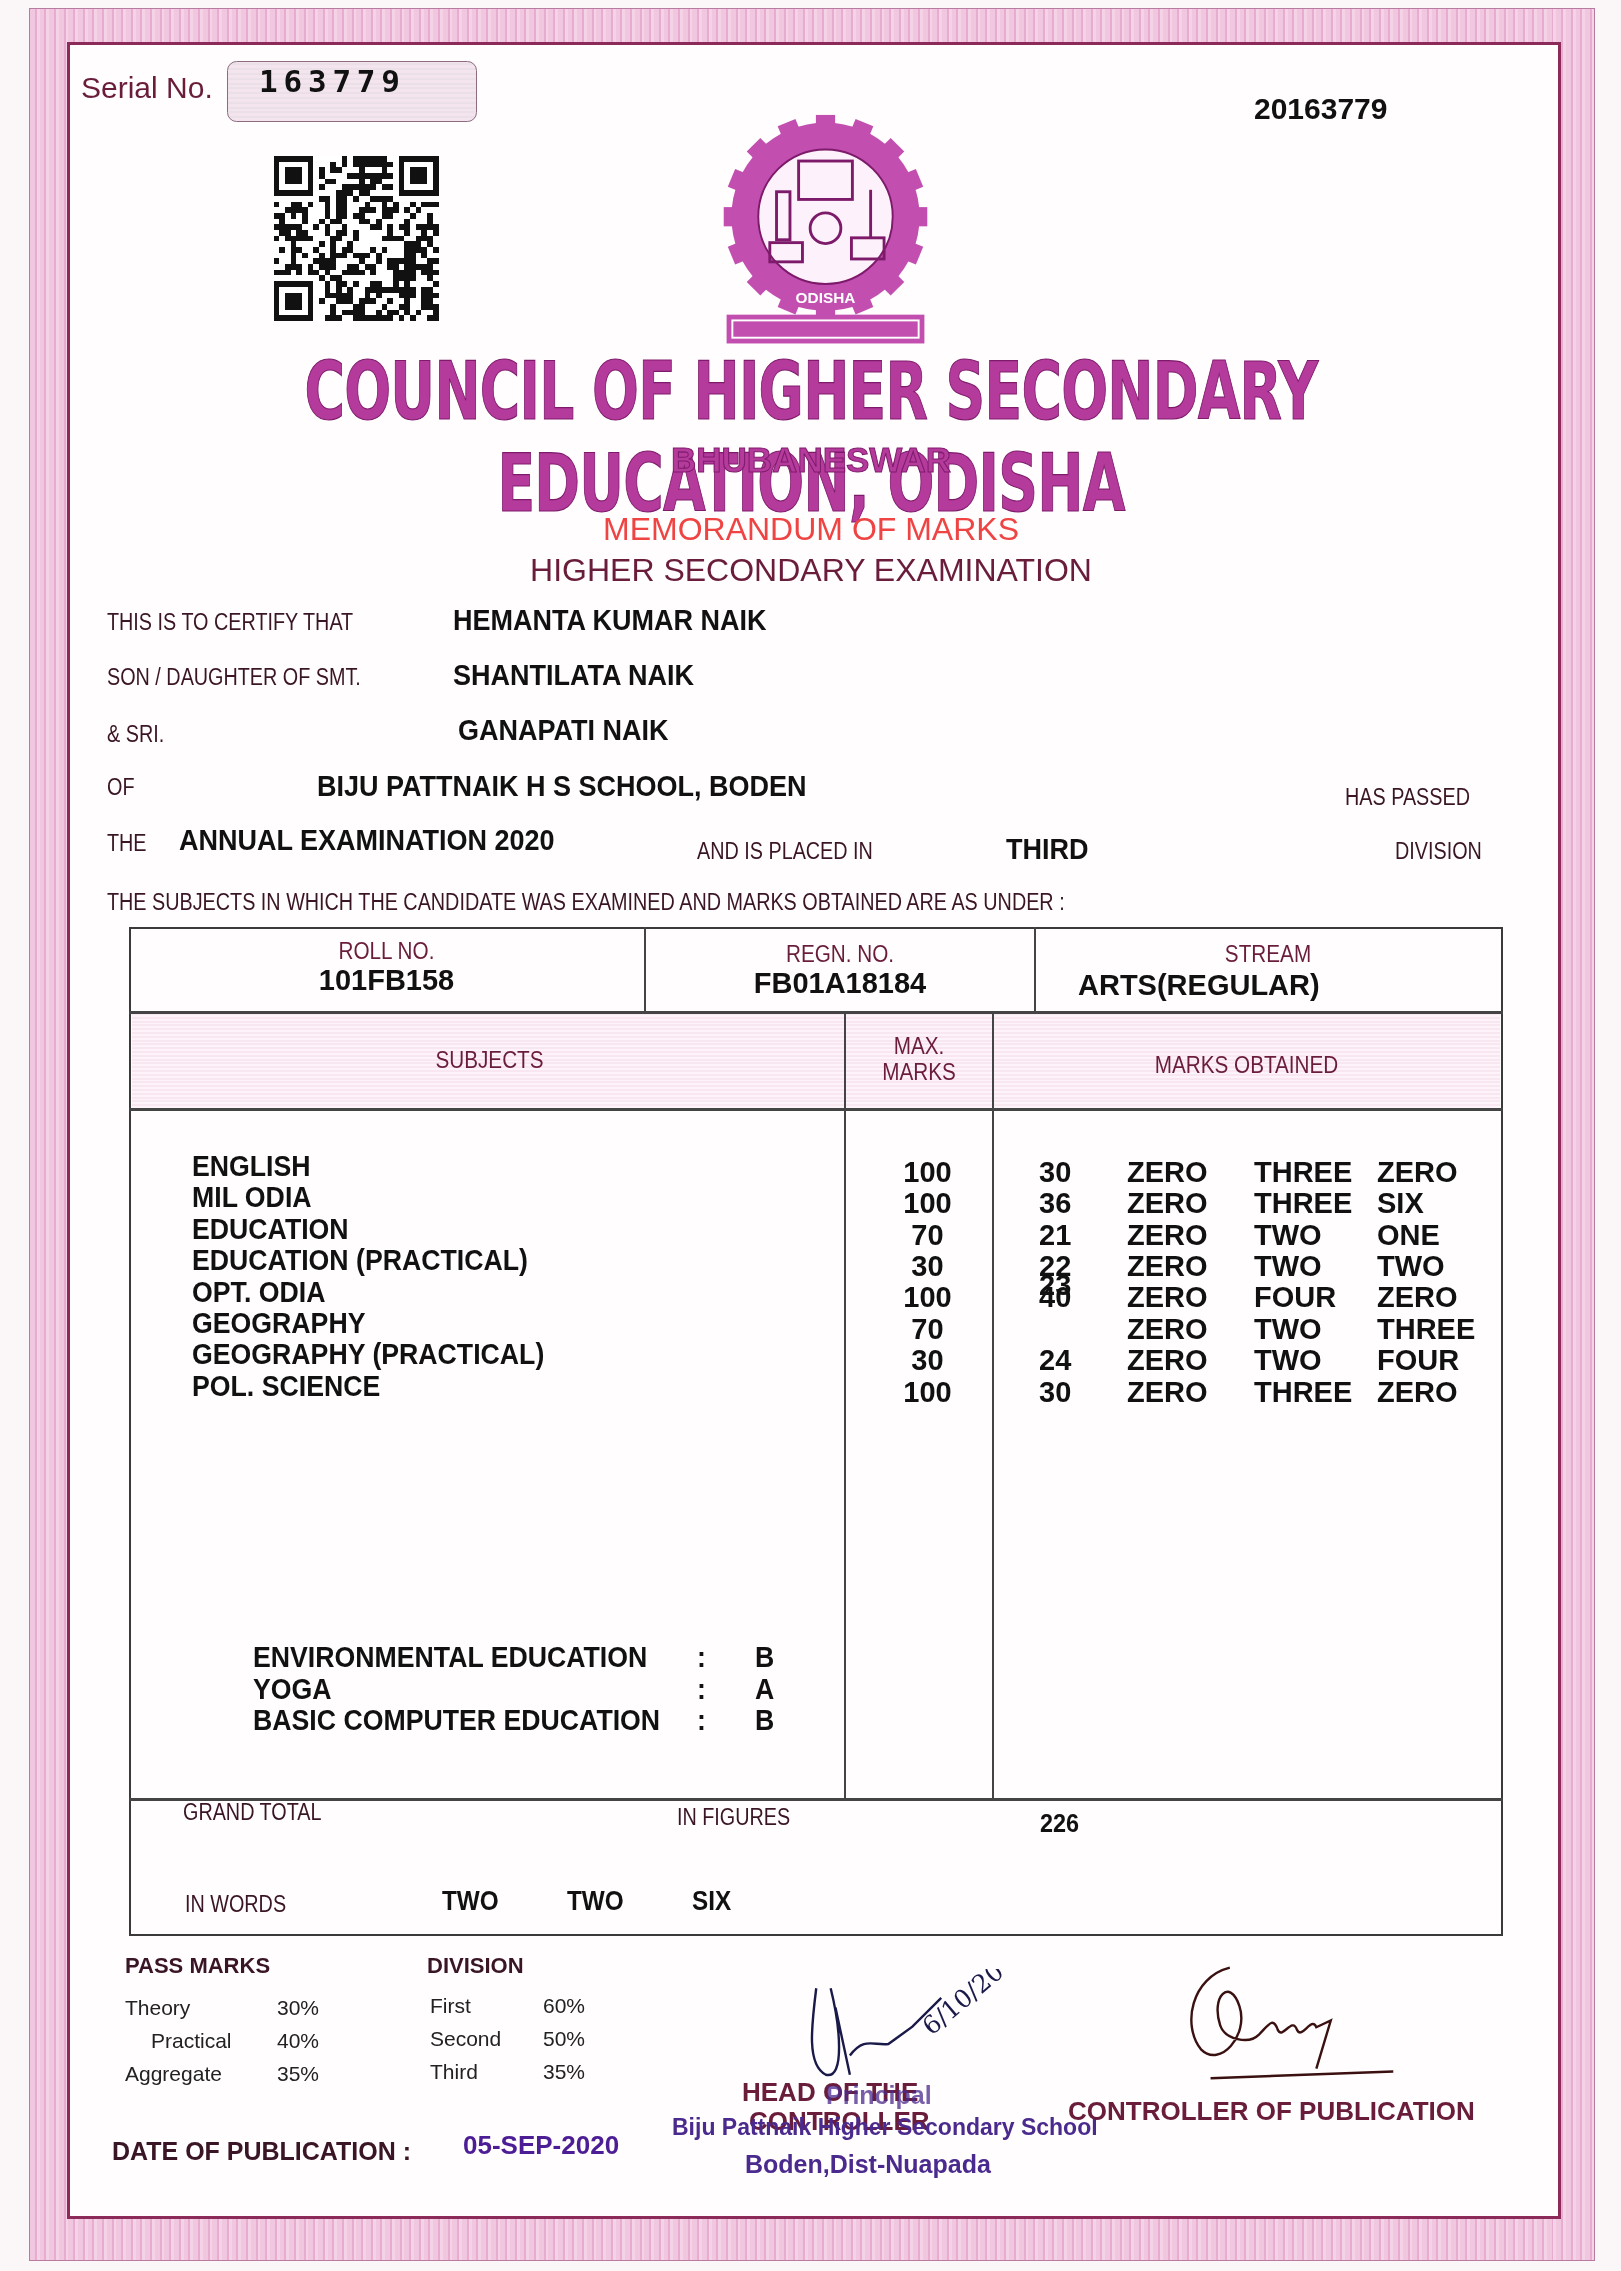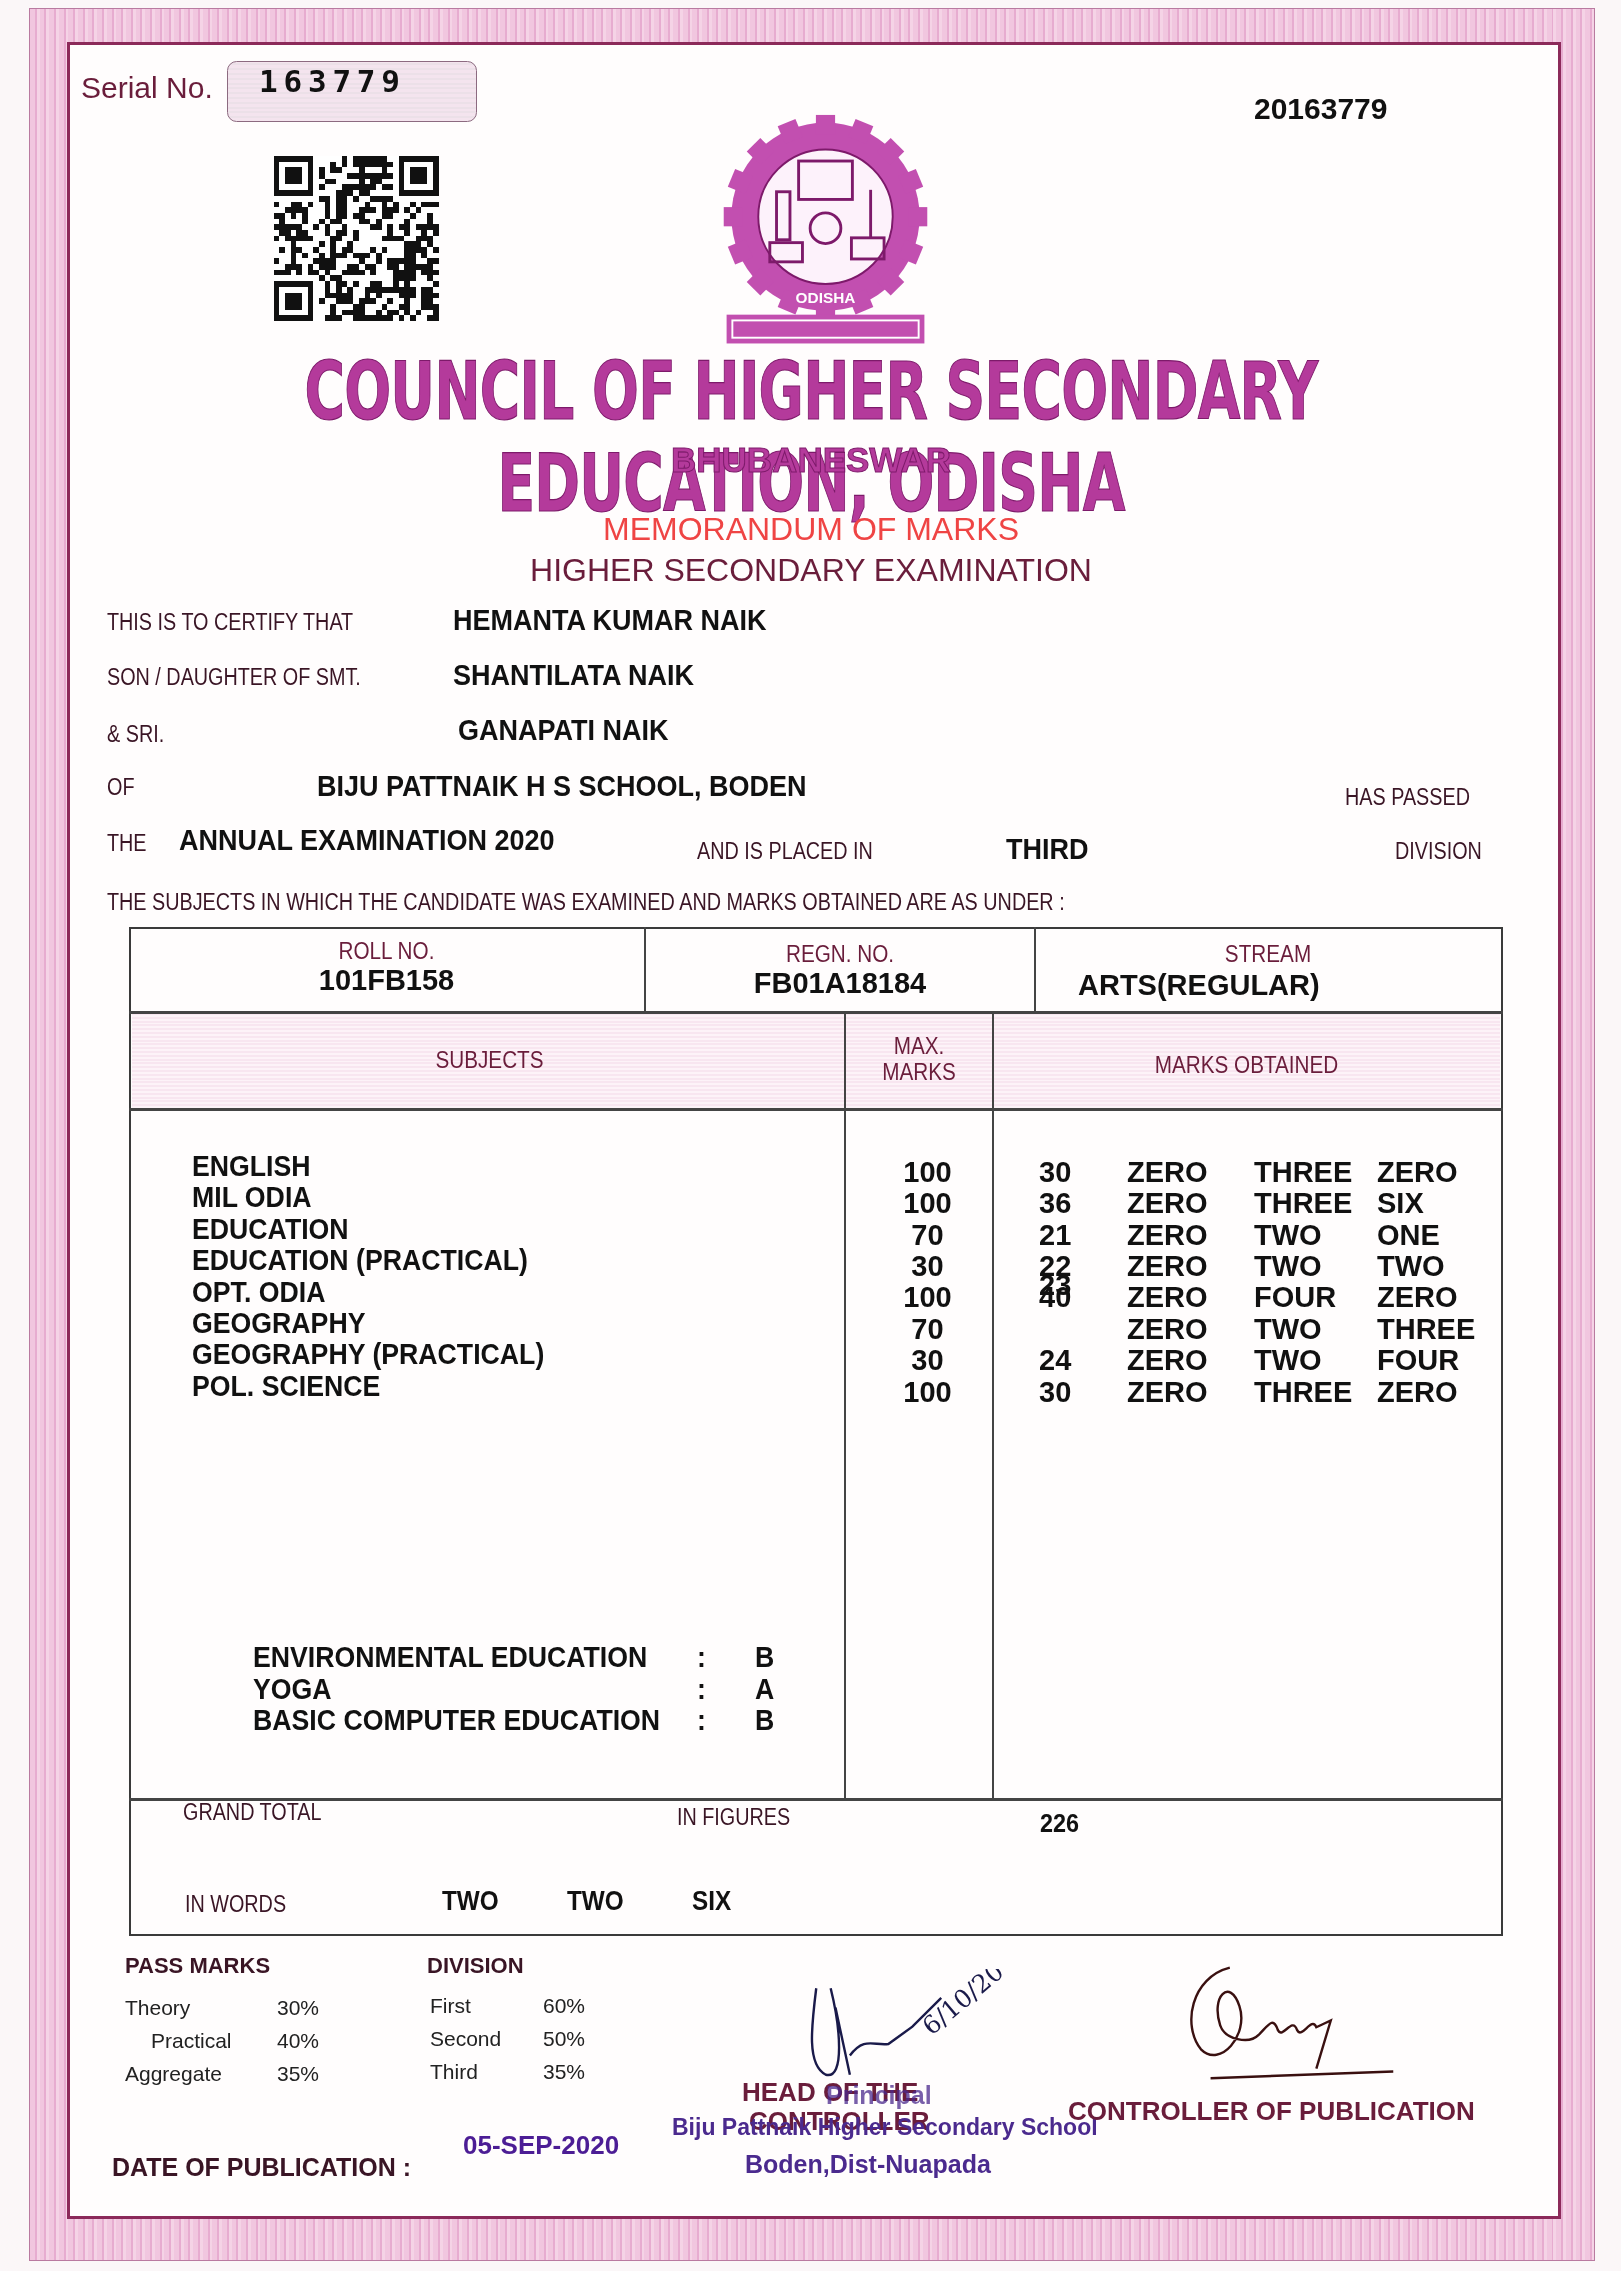--- a/index.html
+++ b/index.html
@@ -555,21 +555,21 @@
 <div class="abs sm" style="left:277px;top:2062px;">35%</div>
 
 <div class="abs smh" style="left:427px;top:1953px;">DIVISION</div>
 <div class="abs sm" style="left:430px;top:1994px;">First</div>
 <div class="abs sm" style="left:543px;top:1994px;">60%</div>
 <div class="abs sm" style="left:430px;top:2027px;">Second</div>
 <div class="abs sm" style="left:543px;top:2027px;">50%</div>
 <div class="abs sm" style="left:430px;top:2060px;">Third</div>
 <div class="abs sm" style="left:543px;top:2060px;">35%</div>
 
-<div class="abs smh" style="left:112px;top:2137px;font-size:25px;margin-top:16px;">DATE OF PUBLICATION :</div>
+<div class="abs smh" style="left:112px;top:2137px;font-size:25px;">DATE OF PUBLICATION :</div>
 <div class="abs smh" style="left:463px;top:2130px;font-size:26px;color:#4c1d95;">05-SEP-2020</div>
 
 <svg class="abs" style="left:797px;top:1969px;" width="250" height="125" viewBox="0 0 260 130">
   <path d="M20 20 C15 60 10 100 30 110 C50 115 45 60 35 20 M40 40 L55 110 M55 90 C70 70 80 80 95 78 L120 60 L150 30" stroke="#1a1a4a" stroke-width="2.5" fill="none"></path>
   <text x="140" y="70" font-size="26" fill="#1a1a4a" font-family="DejaVu Serif, serif" transform="rotate(-40 140 70)">6/10/20</text>
 </svg>
 <div class="abs sign" style="left:742px;top:2077px;">HEAD OF THE</div>
 <div class="abs sign" style="left:749px;top:2106px;">CONTROLLER</div>
 <div class="abs stamp" style="left:826px;top:2081px;opacity:0.75;">Principal</div>
 <div class="abs stamp" style="left:672px;top:2114px;font-size:23px;">Biju Pattnaik Higher Secondary School</div>

